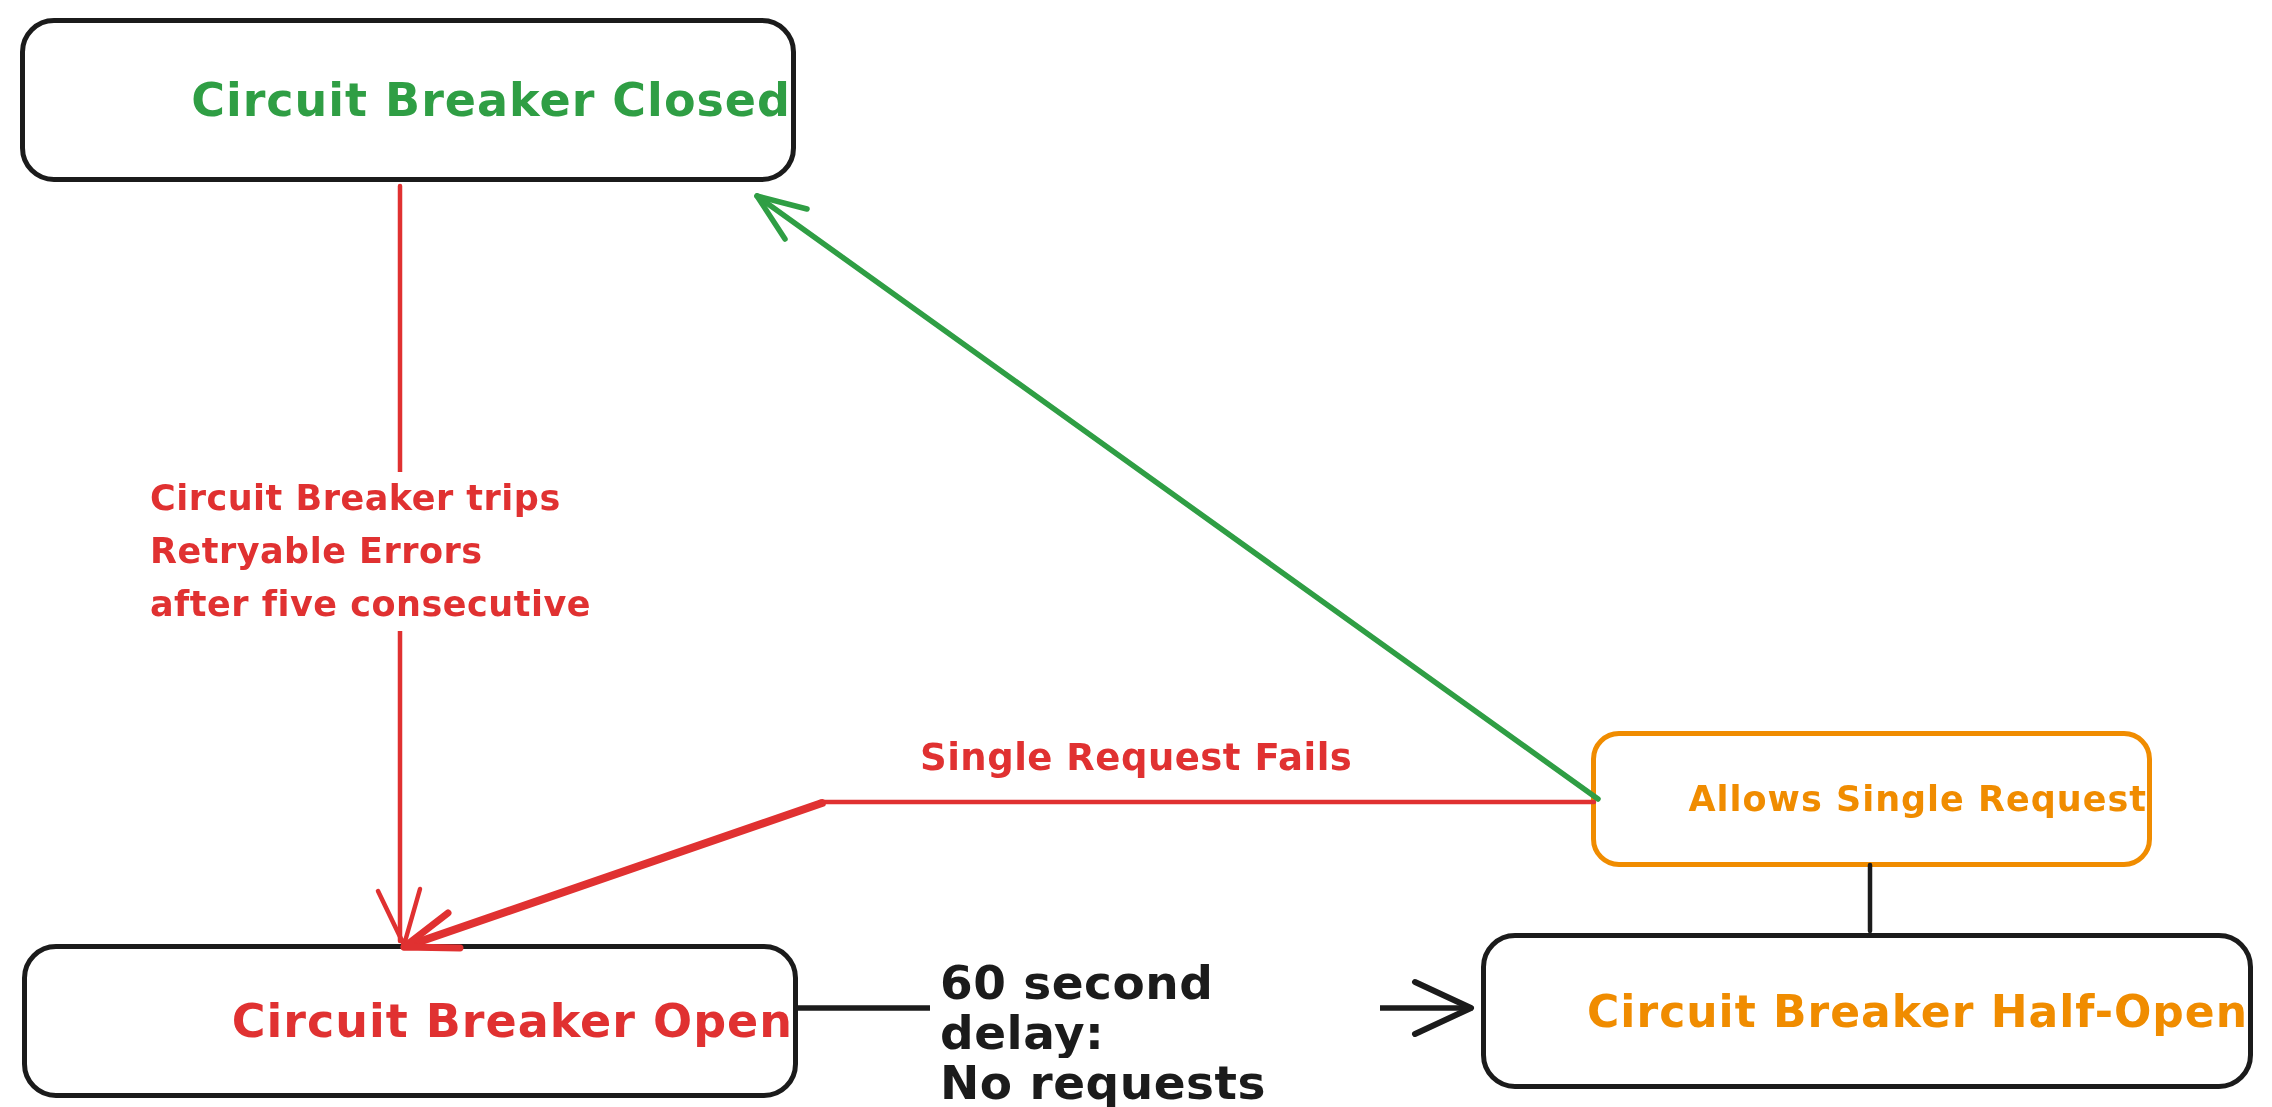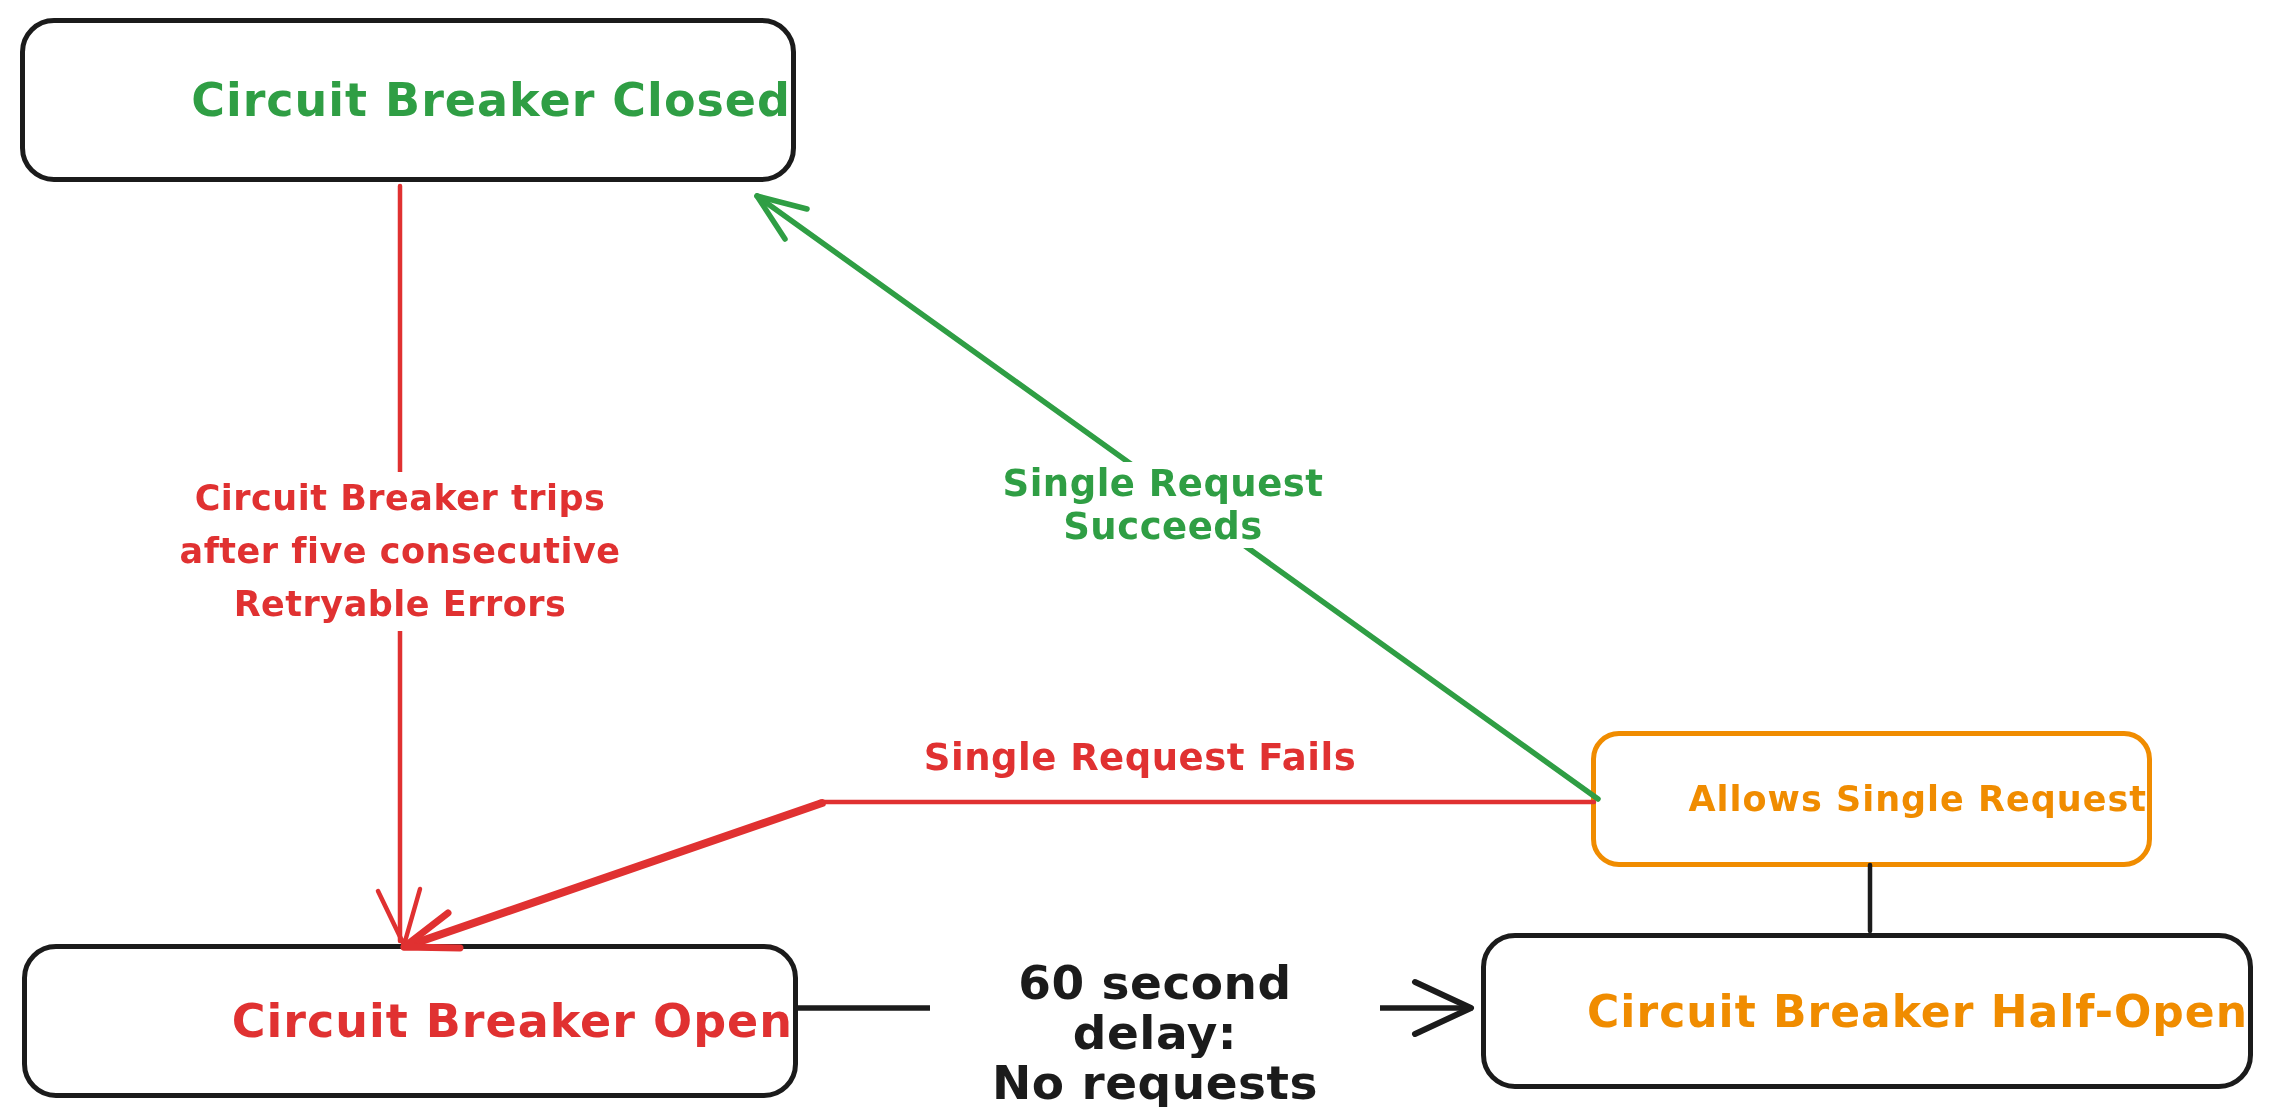--- a/index.html
+++ b/index.html
@@ -29,21 +29,21 @@
   .node-allows{
     left:1591px;top:731px;width:561px;height:136px;
     color:#f08c00;border-color:#f08c00;border-width:5px;border-radius:28px;
     font-size:35px;
   }
   
   .edges{position:absolute;left:0;top:0;z-index:2;pointer-events:none;}
   
   .edge-label{
     position:absolute;
-    text-align:center;
+    text-align:left;
     font-weight:bold;
     letter-spacing:0.5px;
     z-index:3;
   }
   .edge-label span{
     background:#ffffff;
     padding:0 10px;
     display:inline-block;
   }
   .label-trip{left:140px;top:472px;width:520px;font-size:35px;line-height:53px;color:#e03131;}
@@ -85,27 +85,24 @@
     <path d="M757 196 l50 13 M757 196 l28 43" stroke="#2f9e44" stroke-width="5.5"></path>
 
     <path d="M797 1008 L1464 1008" stroke="#1b1b1b" stroke-width="5.5"></path>
     <path d="M1471 1008 l-56 -26 M1471 1008 l-56 26" stroke="#1b1b1b" stroke-width="6"></path>
 
     <path d="M1870 865 L1870 931" stroke="#1b1b1b" stroke-width="4.5"></path>
   </svg>
 
   <div class="edge-label label-trip">
     <div><span>Circuit Breaker trips</span></div>
+    <div><span>Retryable Errors</span></div>
     <div><span>after five consecutive</span></div>
-    <div><span>Retryable Errors</span></div>
   </div>
 
-  <div class="edge-label label-succeeds">
-    <span>Single Request Succeeds</span>
-  </div>
 
   <div class="edge-label label-fails">
     <span>Single Request Fails</span>
   </div>
 
   <div class="edge-label label-delay">
     <div><span>60 second delay:</span></div>
     <div><span>No requests allowed</span></div>
   </div>
 

